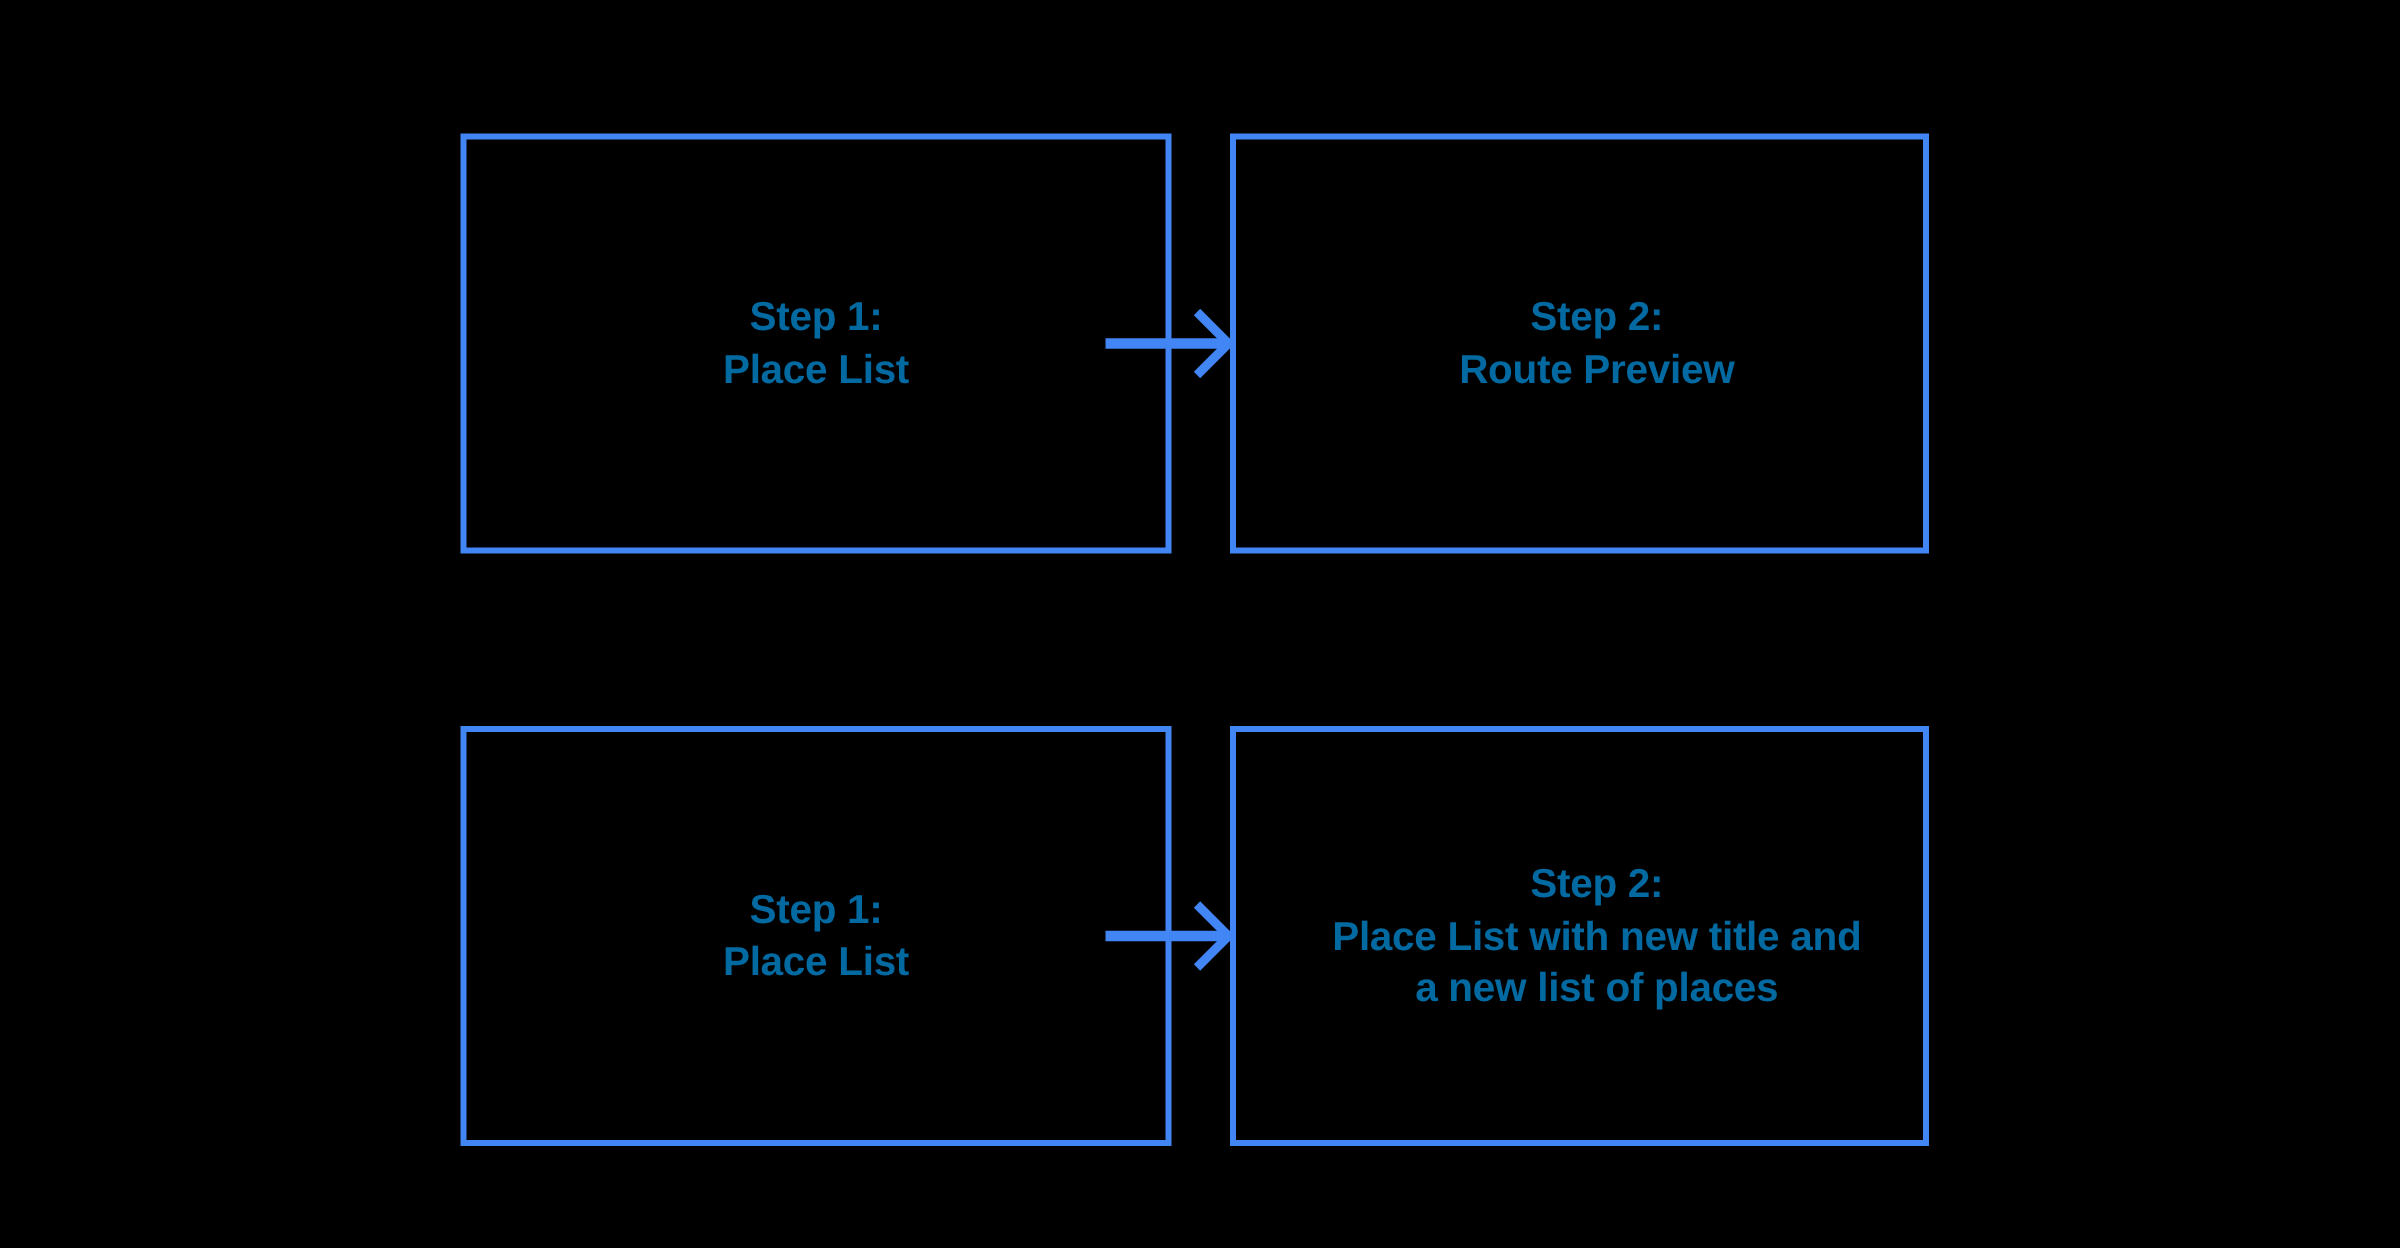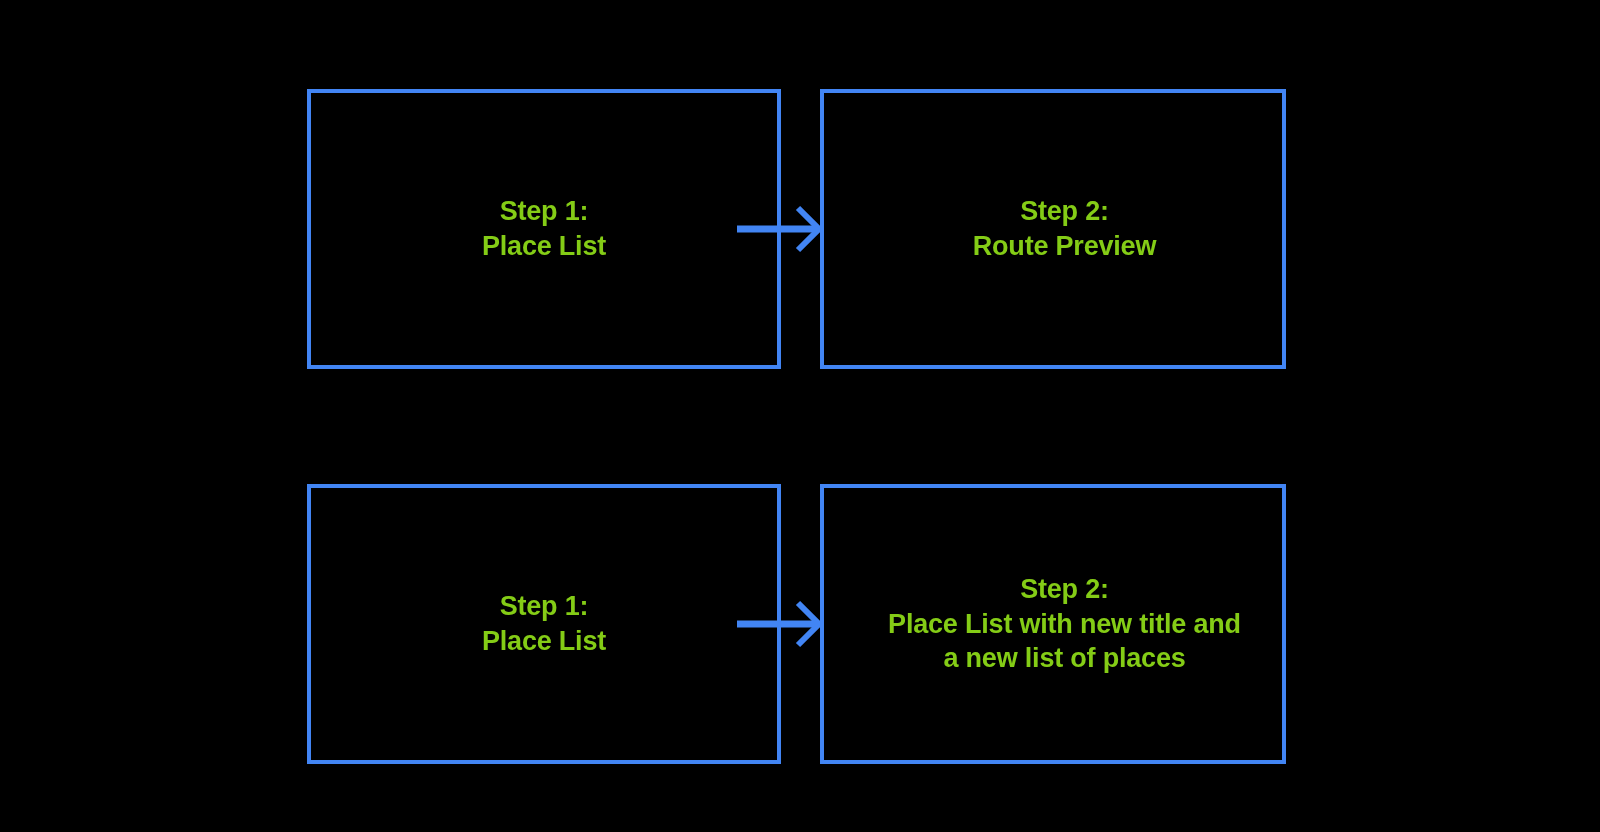--- a/index.html
+++ b/index.html
@@ -46,21 +46,21 @@
     height: 280px;
   }
   .node-box.right-node {
     left: 820px;
     top: 0;
     width: 466px;
     height: 280px;
     padding-left: 23px;
   }
   .node-label {
-    color: #84cc16;
+    color: #0369a1;
     font-family: "Liberation Sans", sans-serif;
     font-weight: bold;
     font-size: 27px;
     line-height: 1.28;
     letter-spacing: -0.2px;
     white-space: pre-line;
     padding: 0 10px;
   }
 
   .connector {

